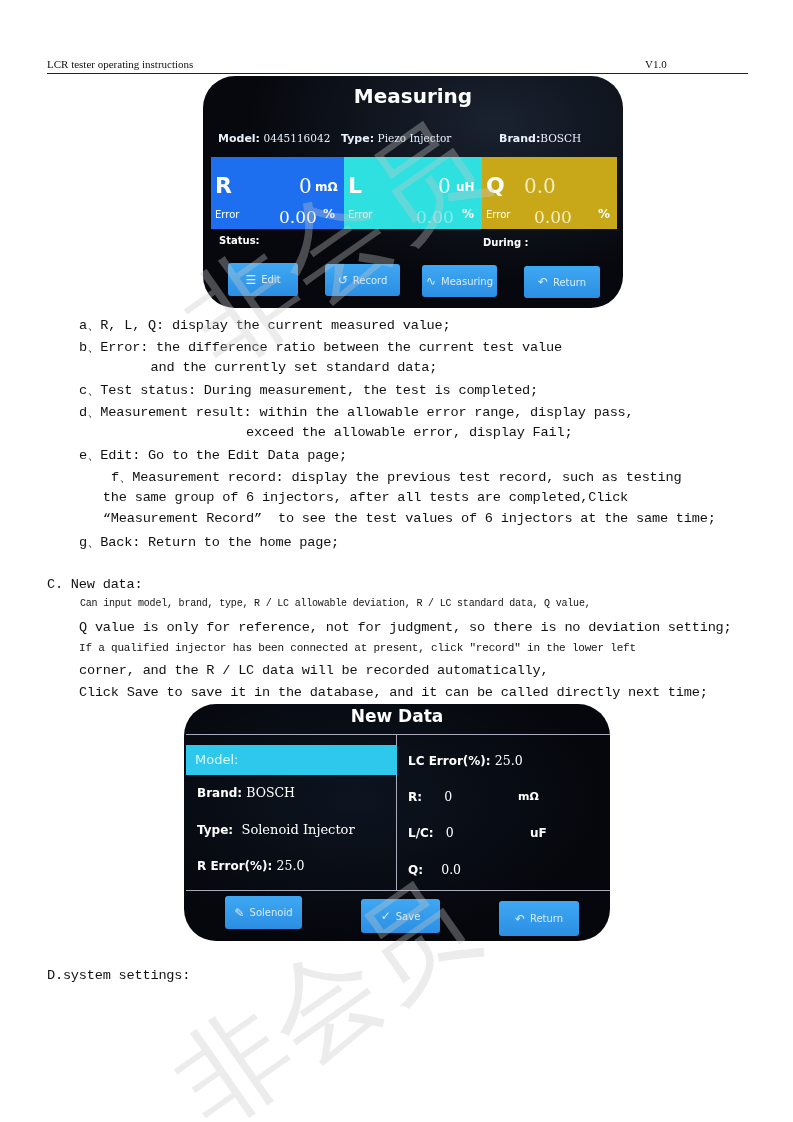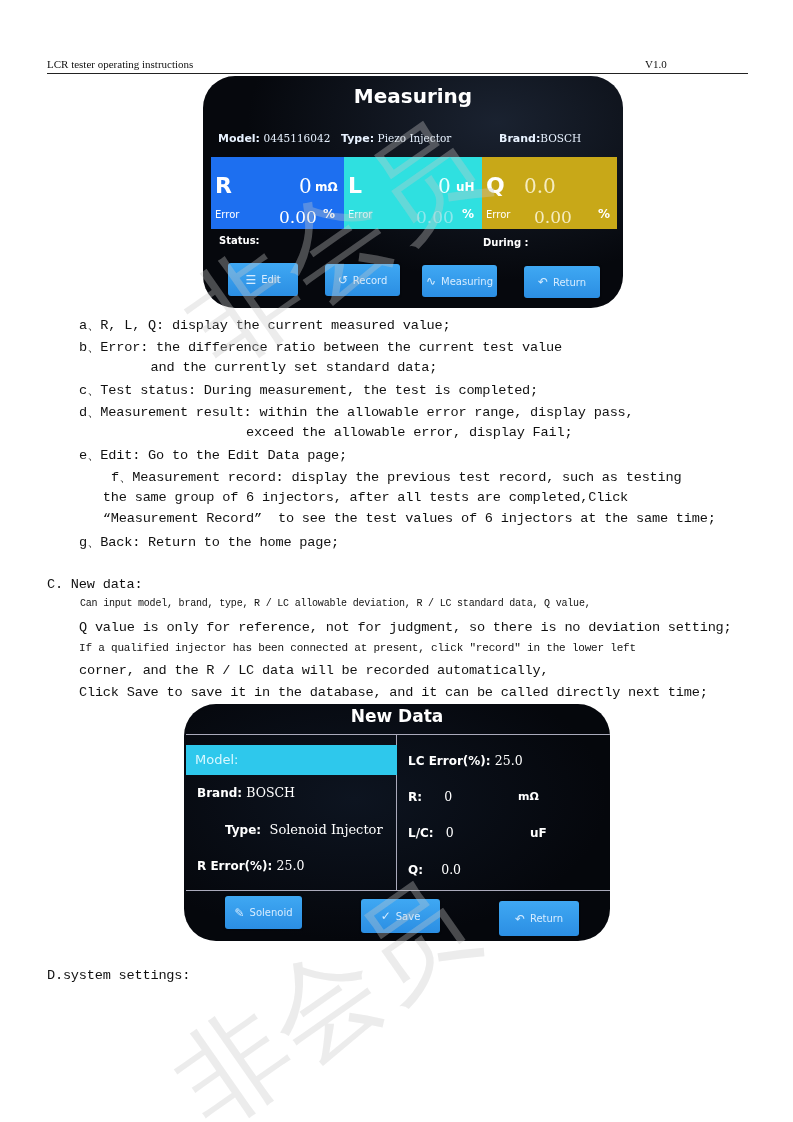--- a/index.html
+++ b/index.html
@@ -157,21 +157,21 @@
   <div class="vline" style="left:212px; top:31px; height:155px;"></div>
   <div class="hline" style="left:2px; top:186px; width:424px;"></div>
 
   <div class="nd-model">
     <span>Model:</span>
   </div>
   <div class="nd-row" style="left:13px; top:81px;">
     <span>Brand:</span>
     <span class="v">BOSCH</span>
   </div>
-  <div class="nd-row" style="left:13px; top:118px;margin-left:28px;">
+  <div class="nd-row" style="left:13px; top:118px;">
     <span>Type:</span>&nbsp;
     <span class="v" style="font-size:13px;">Solenoid Injector</span>
   </div>
   <div class="nd-row" style="left:13px; top:154px;">
     <span>R Error(%):</span>
     <span class="v">25.0</span>
   </div>
 
   <div class="nd-row" style="left:224px; top:49px;">
     <span>LC Error(%):</span>

